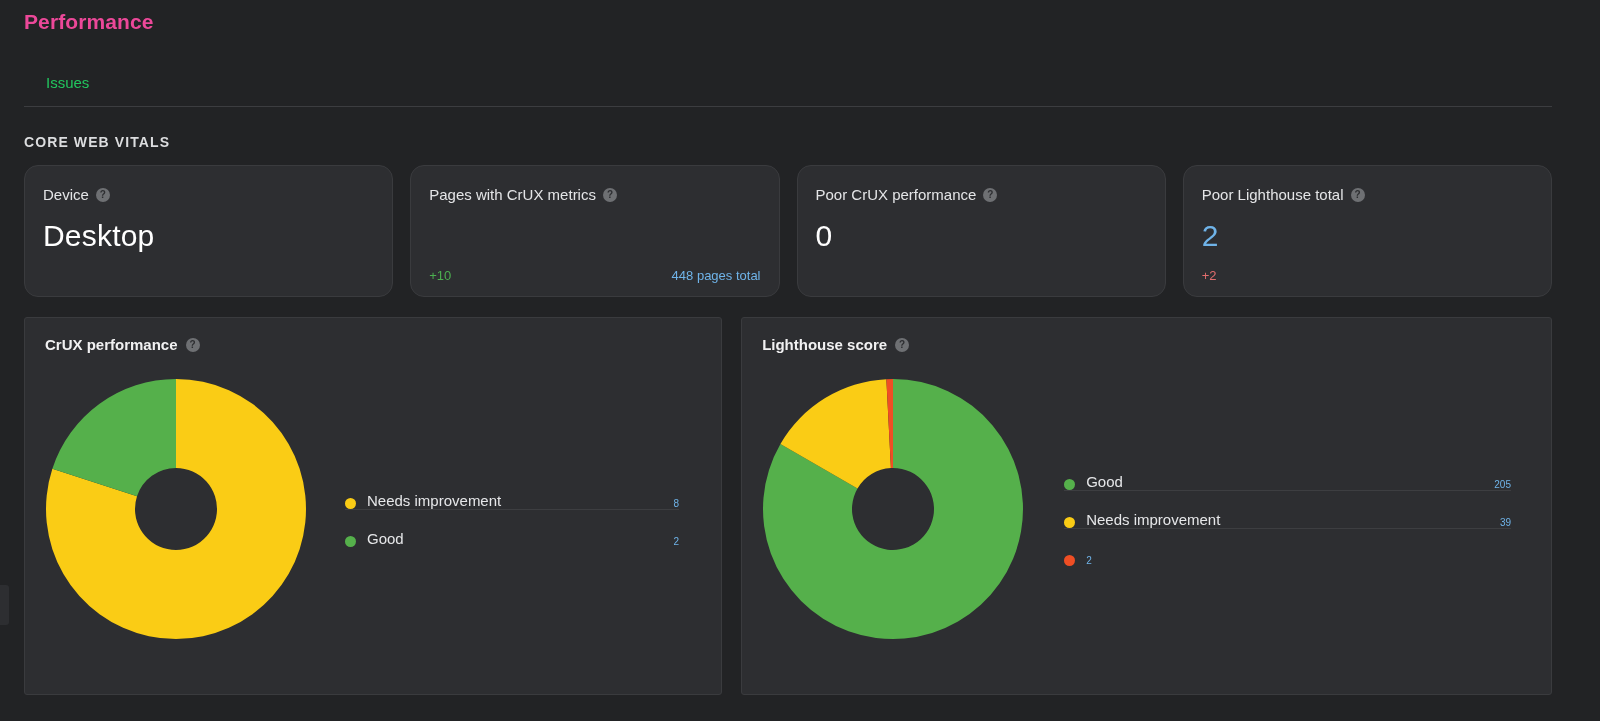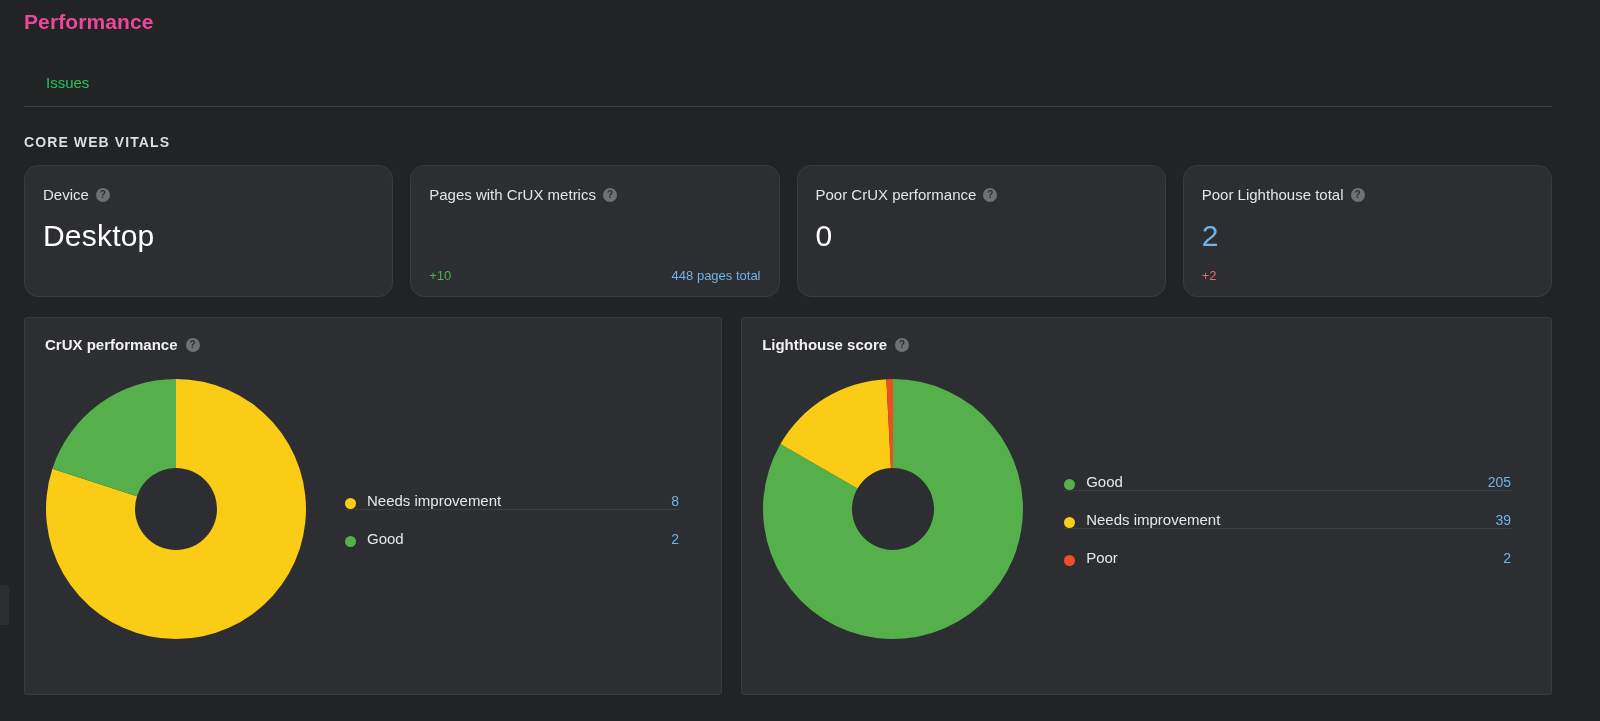--- a/index.html
+++ b/index.html
@@ -200,21 +200,21 @@
     cursor: pointer;
   }
   .legend-row:last-child { border-bottom: none; }
   .legend-dot {
     width: 11px; height: 11px;
     border-radius: 50%;
     margin-right: 11px;
     flex: 0 0 auto;
   }
   .legend-name { flex: 1 1 auto; }
-  .legend-value { color: #6fb3e8; font-size: 14px; margin-top: 20px; }
+  .legend-value { color: #6fb3e8; font-size: 10px; margin-top: 20px; }
 
   
   .edge-stub {
     position: absolute;
     left: 0;
     top: 585px;
     width: 9px;
     height: 40px;
     background: #2d2e31;
     border-radius: 0 3px 3px 0;
@@ -325,21 +325,20 @@
               <span class="legend-name">Good</span>
               <span class="legend-value">205</span>
             </div>
             <div class="legend-row">
               <span class="legend-dot" style="background: rgb(250, 204, 21);"></span>
               <span class="legend-name">Needs improvement</span>
               <span class="legend-value">39</span>
             </div>
             <div class="legend-row">
               <span class="legend-dot" style="background: rgb(239, 78, 36);"></span>
-              <span class="legend-name">Poor</span>
               <span class="legend-value">2</span>
             </div>
           </div>
       </div>
     </div>
 
   </div>
 
   <div class="edge-stub"></div>
 

